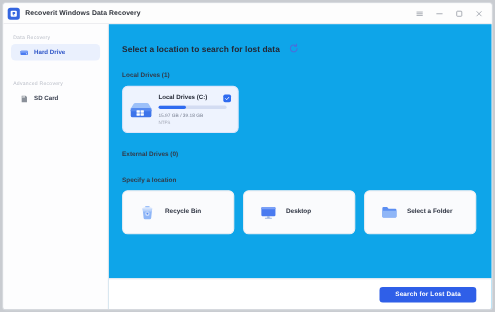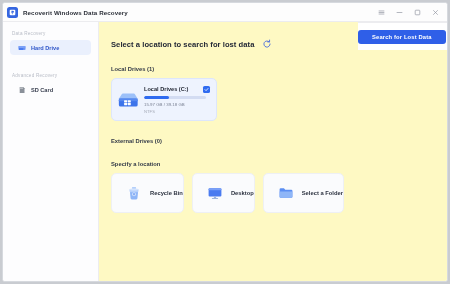--- a/index.html
+++ b/index.html
@@ -99,23 +99,23 @@
     white-space: nowrap;
   }
   .side-item.active .side-item-label { color: #2f56c8; }
   .side-icon { width: 9px; height: 9px; display: flex; align-items: center; justify-content: center; }
   .side-icon svg { display: block; }
   .side-gap { height: 18px; }
 
   
   .main {
     flex: 1 1 auto;
-    background: #fef9c3;
-    display: flex;
-    flex-direction: row;
+    background: #0ea5e9;
+    display: flex;
+    flex-direction: column;
     min-width: 0;
   }
   .main-scroll { flex: 1 1 auto; padding: 17px 14px 0 12px; min-height: 0; }
 
   .main-head { display: flex; align-items: center; gap: 8px; }
   .main-title {
     font-size: 7.6px;
     font-weight: 700;
     color: #242936;
     letter-spacing: 0.05px;

